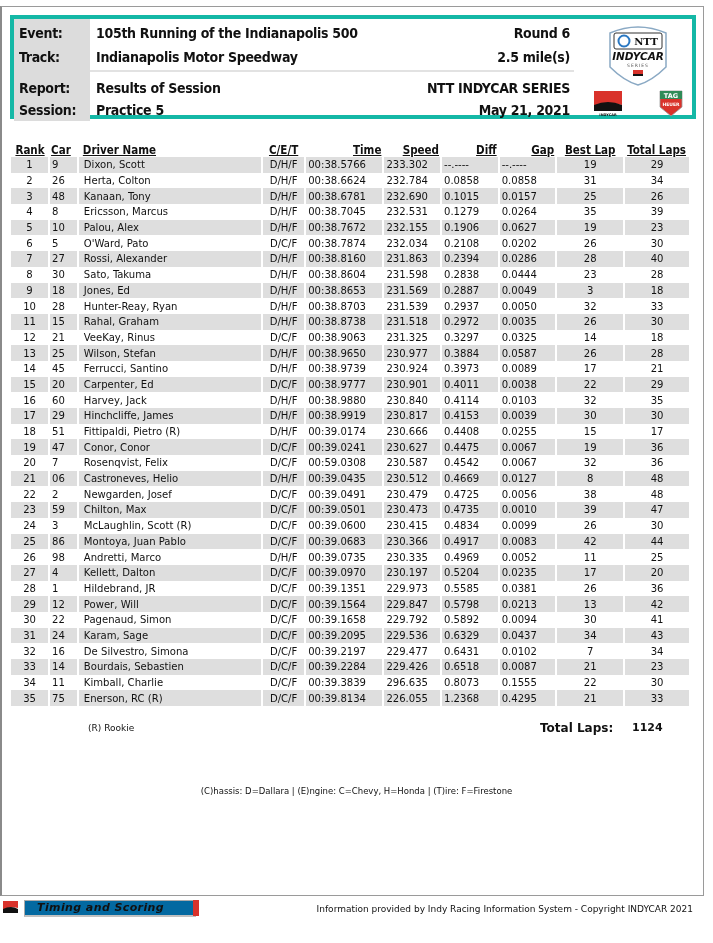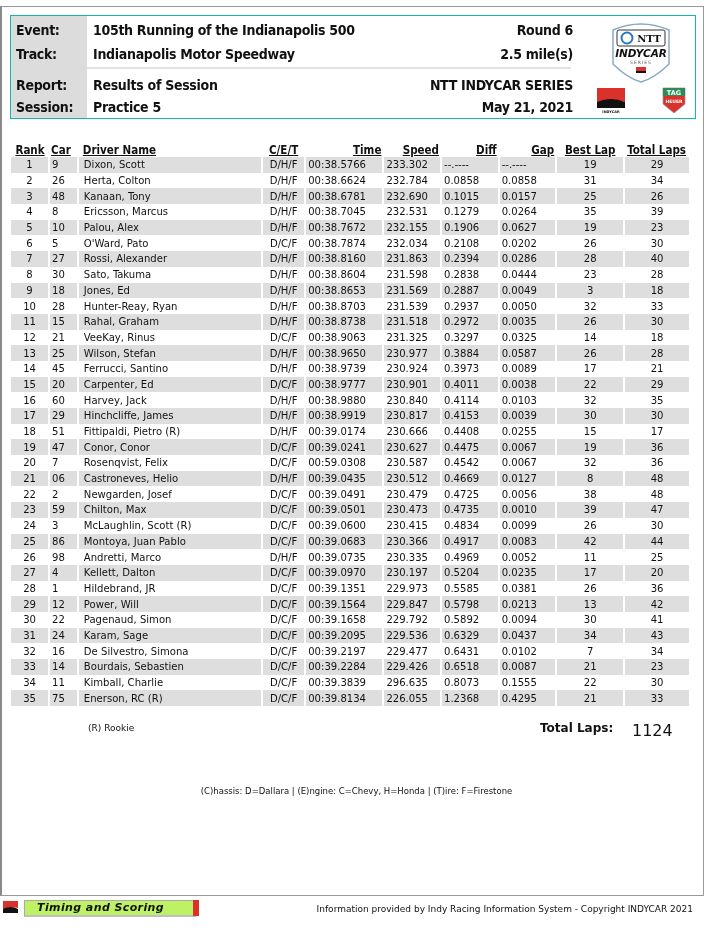--- a/index.html
+++ b/index.html
@@ -1,21 +1,21 @@
 <!DOCTYPE html>
 <html><head>
 <meta charset="utf-8">
 <style>
   html, body { margin:0; padding:0; background:#ffffff; }
   body { width:713px; height:943px; position:relative; overflow:hidden;
          font-family:"DejaVu Sans", sans-serif; color:#111; }
   .page-frame { position:absolute; left:0; top:6px; width:704px; height:890px;
                 border:1px solid #9a9a9a; border-left:2px solid #8a8a8a; box-sizing:border-box; background:#fff; }
   .header-box { position:absolute; left:10px; top:15px; width:686px; height:104px;
-                border:1px solid #14b8a6; box-sizing:border-box; background:#fff; }
+                border:4px solid #14b8a6; box-sizing:border-box; background:#fff; }
   .hdr-labels { position:absolute; left:0; top:0; width:76px; height:102px; background:#dcdcdc; }
   .hdr-row { position:absolute; height:24px; line-height:24px; font-size:14px; font-weight:bold;
              font-family:"DejaVu Sans Condensed","DejaVu Sans", sans-serif; letter-spacing:-0.3px; }
   .hdr-label { left:5px; }
   .hdr-value { left:82px; }
   .hdr-right { right:122px; text-align:right; }
   .hdr-sep { position:absolute; left:76px; top:51px; width:484px; height:2px; background:#e2e2e2; }
   .logos { position:absolute; right:4px; top:2px; width:100px; height:98px; }
 
   table.results { position:absolute; left:11px; top:139px; width:678px; border-collapse:collapse;
@@ -34,25 +34,25 @@
   .c-speed{ width:50px; text-align:left; }
   .c-diff { width:50px; text-align:left; }
   .c-gap  { width:50px; text-align:left; }
   .c-best { width:60px; text-align:center; }
   .c-total{ width:58px; text-align:center; }
   th.c-time, th.c-speed, th.c-diff, th.c-gap { text-align:right; }
   th.c-name { text-align:left; }
 
   .rookie-note { position:absolute; left:88px; top:723px; font-size:9px; }
   .total-laps-label { position:absolute; left:540px; top:721px; font-size:12px; font-weight:bold; }
-  .total-laps-value { position:absolute; left:632px; top:721px; font-size:16px; font-weight:normal; }
+  .total-laps-value { position:absolute; left:632px; top:721px; font-size:11px; font-weight:bold; }
   .legend-note { position:absolute; left:0; width:713px; top:786px; text-align:center; font-size:8.5px; }
 
   .footer-bar { position:absolute; left:2px; top:898px; width:196px; height:20px; }
-  .ts-badge { position:absolute; left:22px; top:2px; width:170px; height:14px; background:#bef264;
+  .ts-badge { position:absolute; left:22px; top:2px; width:170px; height:14px; background:#0369a1;
               border:1px solid #aaa; border-bottom:2px solid #c0c0c0; font-size:11px; font-weight:bold;
               font-style:italic; color:#111; line-height:14px; text-indent:12px; letter-spacing:0.4px; }
   .ts-badge::before { content:""; position:absolute; right:-4px; top:-1px; width:6px; height:16px; background:#d9322b; }
   .footer-credit { position:absolute; right:20px; top:904px; font-size:9px; }
 </style>
 </head>
 <body>
 
 <div class="page-frame"></div>
 

